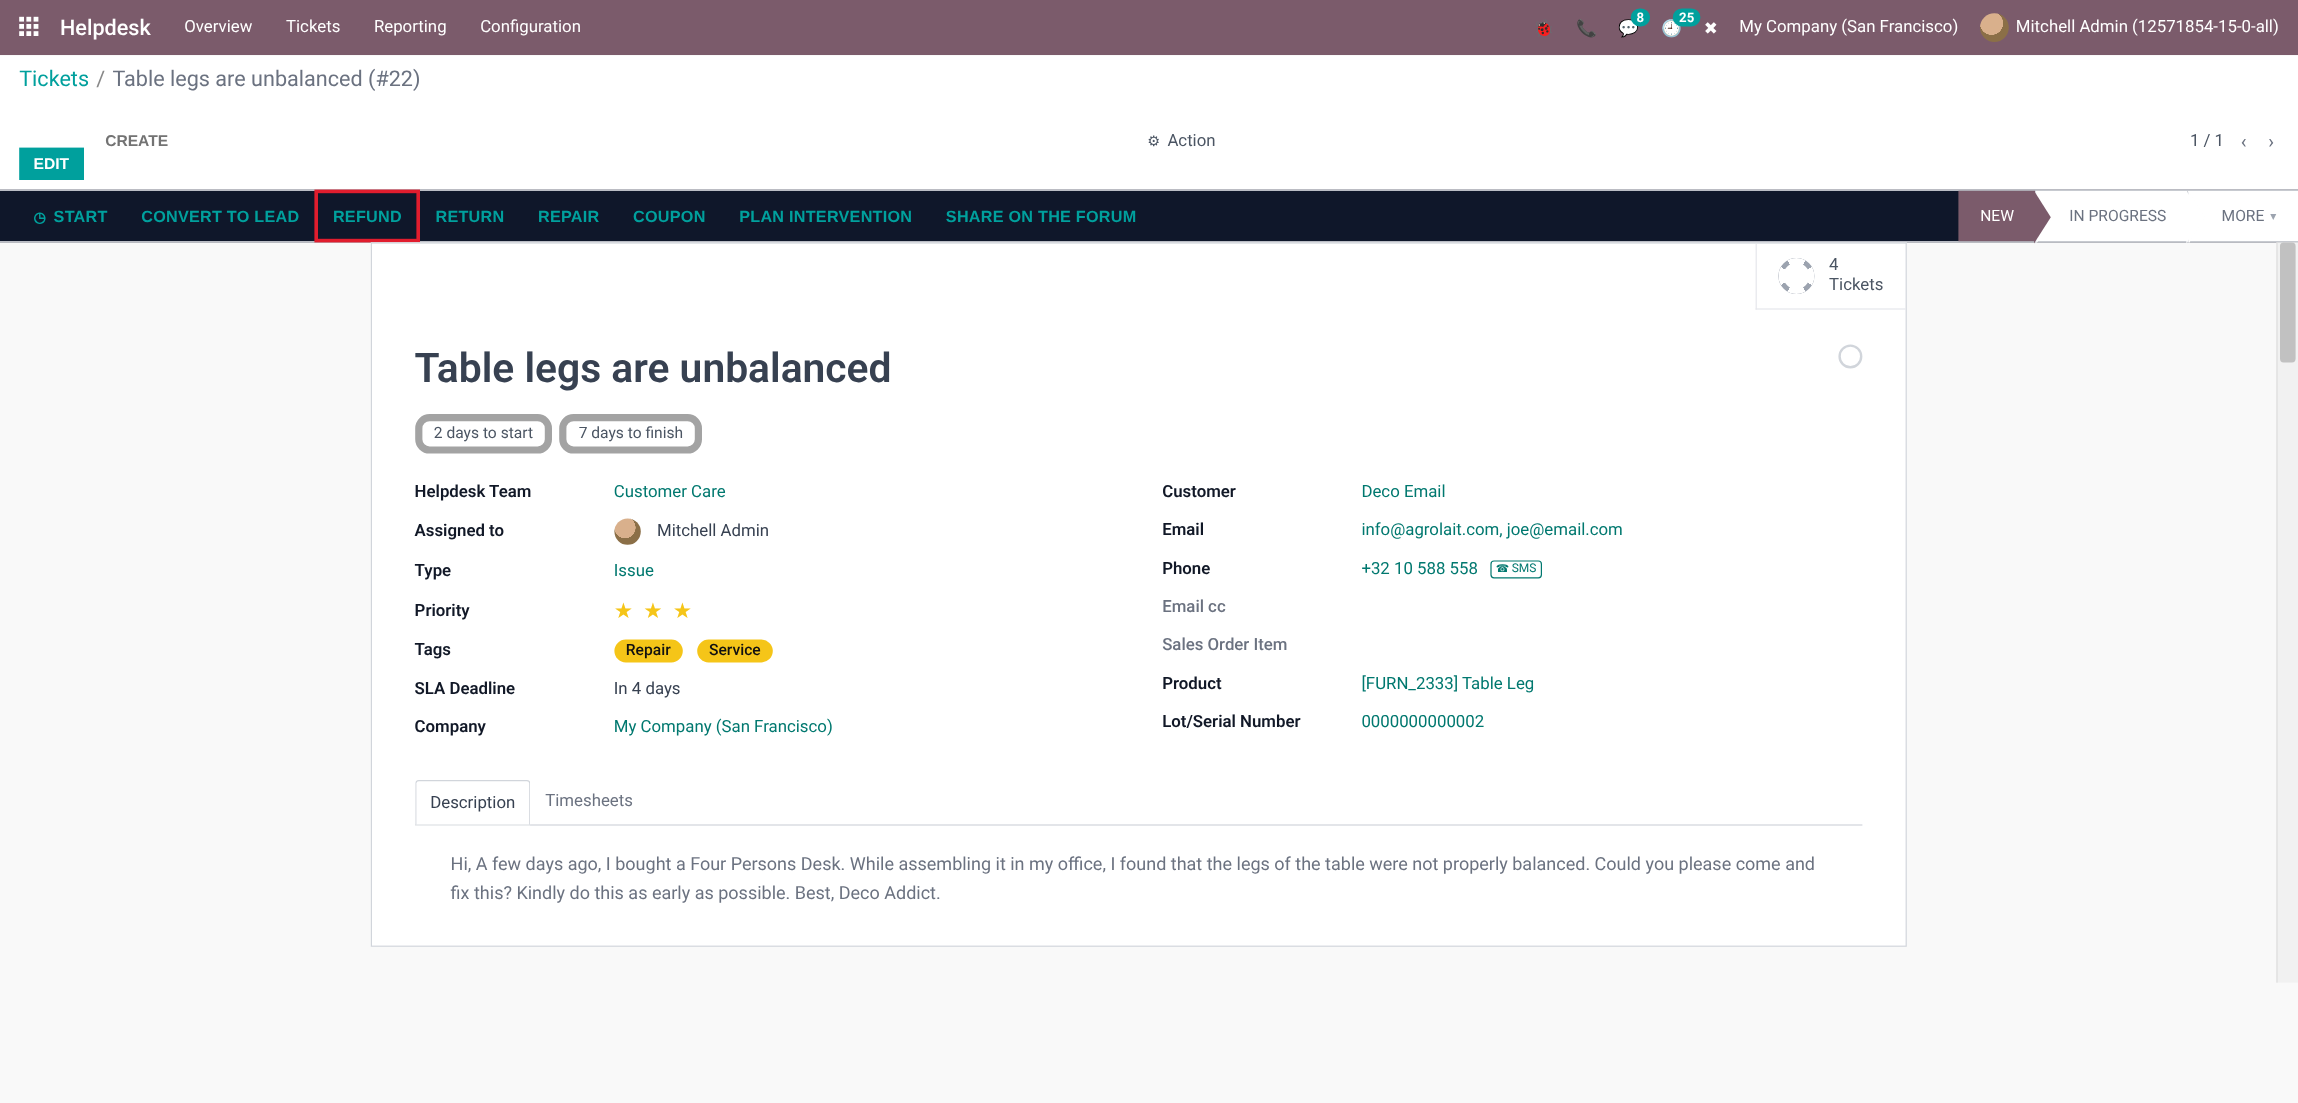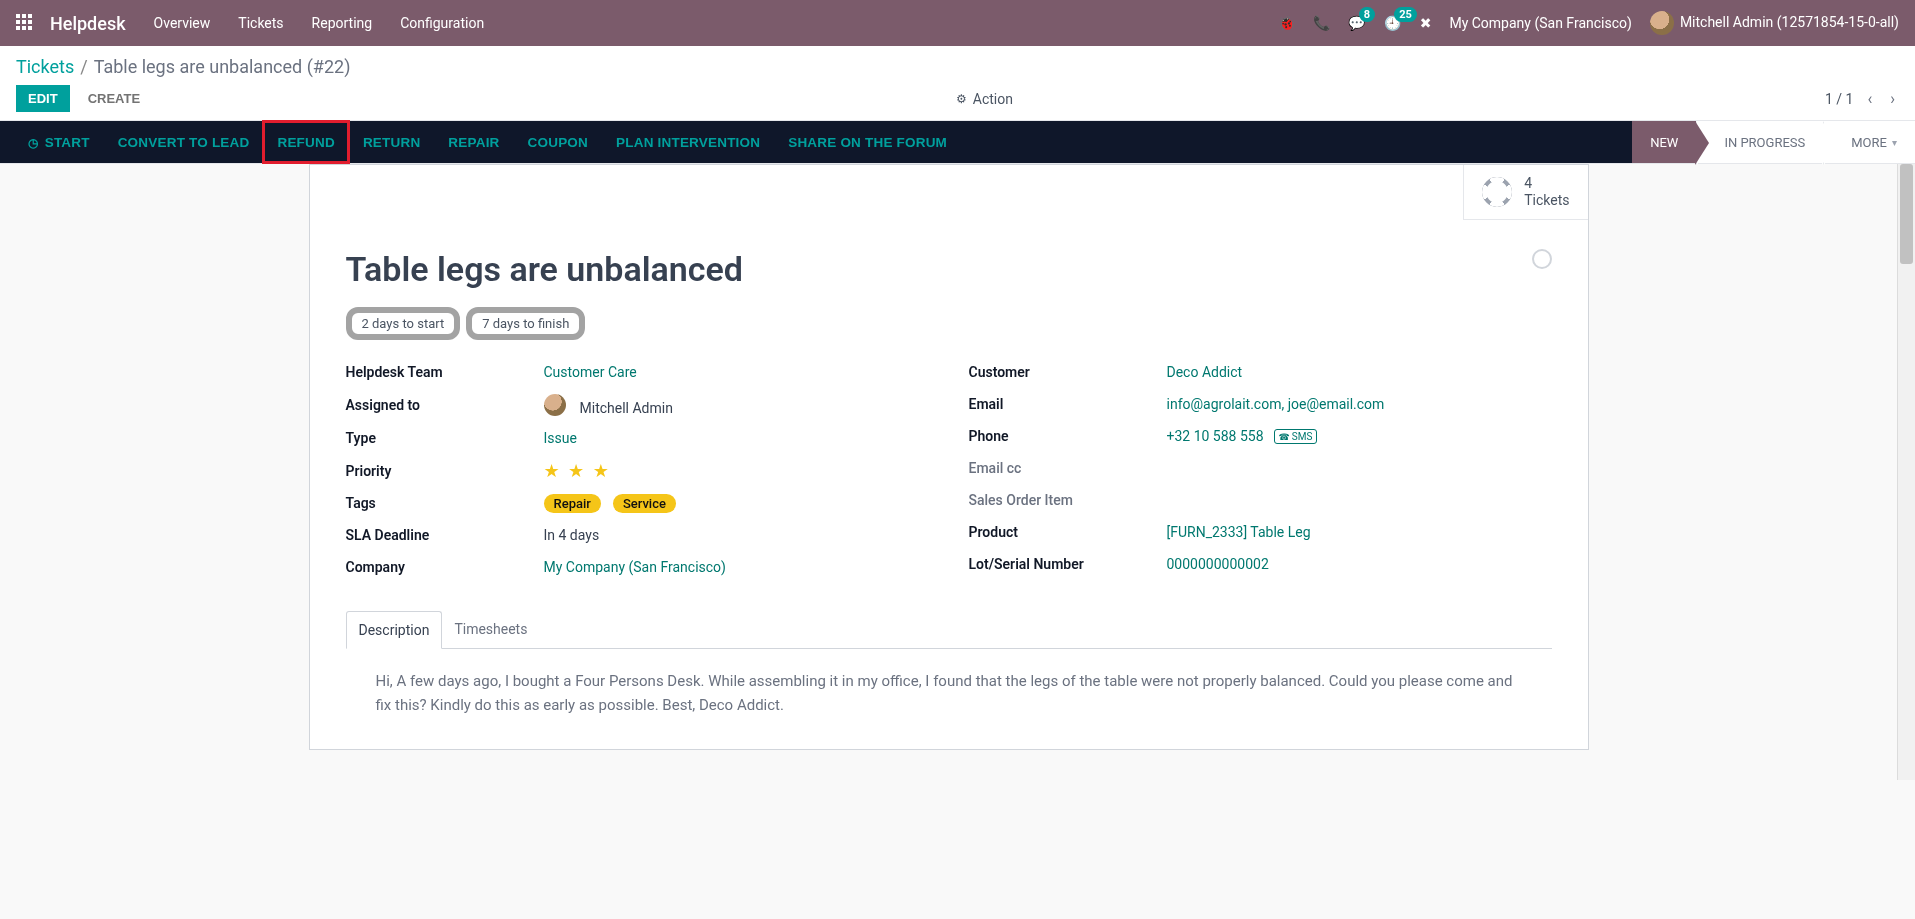--- a/index.html
+++ b/index.html
@@ -18,21 +18,21 @@
 .avatar { width:24px; height:24px; border-radius:50%; background: radial-gradient(circle at 40% 35%, #d9b08c 0 45%, #8b6f47 46% 100%); display:inline-block; vertical-align:middle; margin-right:6px;}
 .avatar.sml{width:22px;height:22px;margin-right:8px;}
 
 .control-row { background:#fff; padding: 10px 16px 8px 16px; }
 .breadcrumb { font-size: 18px; display:flex; align-items:center; gap:6px; margin-bottom:8px;}
 .breadcrumb .root { color:#00a09d; cursor:pointer; }
 .breadcrumb .sep { color:#888; }
 .breadcrumb .cur { color:#6b7280; }
 
 .actions-row { display:flex; align-items:center; }
-.btn-primary { background:#00a09d; color:#fff; border:none; padding:6px 12px; font-weight:600; font-size:13px; cursor:pointer; margin-right:14px;}
+.btn-primary { background:#00a09d; color:#fff; border:none; padding:6px 12px; font-weight:600; font-size:13px; cursor:pointer; margin-right:14px;margin-top:38px;}
 .btn-link { background:none; border:none; color:#737373; font-weight:600; font-size:13px; cursor:pointer; padding:6px 4px;}
 .spacer { flex:1; }
 .action-dd { color:#4b5563; font-size:14px; display:flex; align-items:center; gap:6px; cursor:pointer;}
 .action-dd::before{content:"\2699"; font-size:12px;}
 .pager { display:flex; align-items:center; gap:10px; color:#4b5563; font-size:14px;}
 .pager .chev { cursor:pointer; color:#6b7280; font-size:16px; padding:4px;}
 
 .status-bar { background:#0f172a; border-top:1px solid #e5e7eb; border-bottom:1px solid #e5e7eb; display:flex; align-items:stretch; height:44px; padding-left:14px;}
 .status-bar .wf-btn { background:none; border:none; color:#00a09d; font-weight:700; font-size:13.5px; padding:0 14px; cursor:pointer; letter-spacing:0.2px;}
 .status-bar .wf-btn.clock::before { content:"\25F7"; margin-right:6px; font-size:12px;}
@@ -69,23 +69,23 @@
 .sheet-body { padding: 24px 36px;}
 .title-row { display:flex; align-items:flex-start; justify-content:space-between; margin-top:60px;}
 .ticket-title { font-size:34px; font-weight:600; color:#374151;}
 .circle-btn { width:20px; height:20px; border:2px solid #d1d5db; border-radius:50%; cursor:pointer;}
 .sla-pills{ margin-top:18px; display:flex; gap:6px;}
 .sla-pills span{ border:6px solid #a3a3a3; border-radius:12px; padding:3px 10px; font-size:13px; color:#4b5563;}
 
 .fields { display:flex; gap:40px; margin-top:16px;}
 .col { flex:1;}
 .frow { display:flex; padding:6px 0; align-items:center; min-height:32px;}
-.flabel { width:198px; color:#111827; font-weight:600; font-size:14px;}
+.flabel { width:166px; color:#111827; font-weight:600; font-size:14px;}
 .flabel.muted{ color:#6b7280; font-weight:500;}
-.fval { flex:1; color:#374151; font-size:14px; display:flex; align-items:flex-end; gap:6px;}
+.fval { flex:1; color:#374151; font-size:14px; display:flex; align-items:center; gap:6px;}
 .linkc { color:#00786f; cursor:pointer;}
 .stars { color:#f5c518; font-size:18px; letter-spacing:2px;}
 .tag { background:#f5c518; color:#111; padding:2px 10px; border-radius:12px; font-size:13px; font-weight:500; margin-right:6px;}
 .sms{ border:1px solid #00786f; color:#00786f; font-size:10px; padding:1px 4px; border-radius:3px; margin-left:4px; display:inline-flex; align-items:center; gap:2px;}
 .sms::before{content:"\260E"; font-size:9px;}
 
 .tabs { margin-top:28px; border-bottom:1px solid #d1d5db; display:flex;}
 .tab { padding:10px 12px; color:#6b7280; cursor:pointer; font-size:14px;}
 .tab.active { border:1px solid #d1d5db; border-bottom:1px solid #fff; margin-bottom:-1px; border-radius:3px 3px 0 0; color:#374151;}
 .desc { padding:20px 30px 8px 30px; color:#6b7280; font-size:15px; line-height:1.6;}
@@ -227,21 +227,21 @@
                 <div class="flabel">Company</div>
                 <div class="fval">
                   <span class="linkc">My Company (San Francisco)</span>
                 </div>
               </div>
         </div>
         <div class="col">
           <div class="frow">
                 <div class="flabel">Customer</div>
                 <div class="fval">
-                  <span class="linkc">Deco Addict</span>
+                  <span class="linkc">Deco Email</span>
                 </div>
               </div>
           <div class="frow">
                 <div class="flabel">Email</div>
                 <div class="fval">
                   <span class="linkc">info@agrolait.com, joe@email.com</span>
                 </div>
               </div>
           <div class="frow">
                 <div class="flabel">Phone</div>

